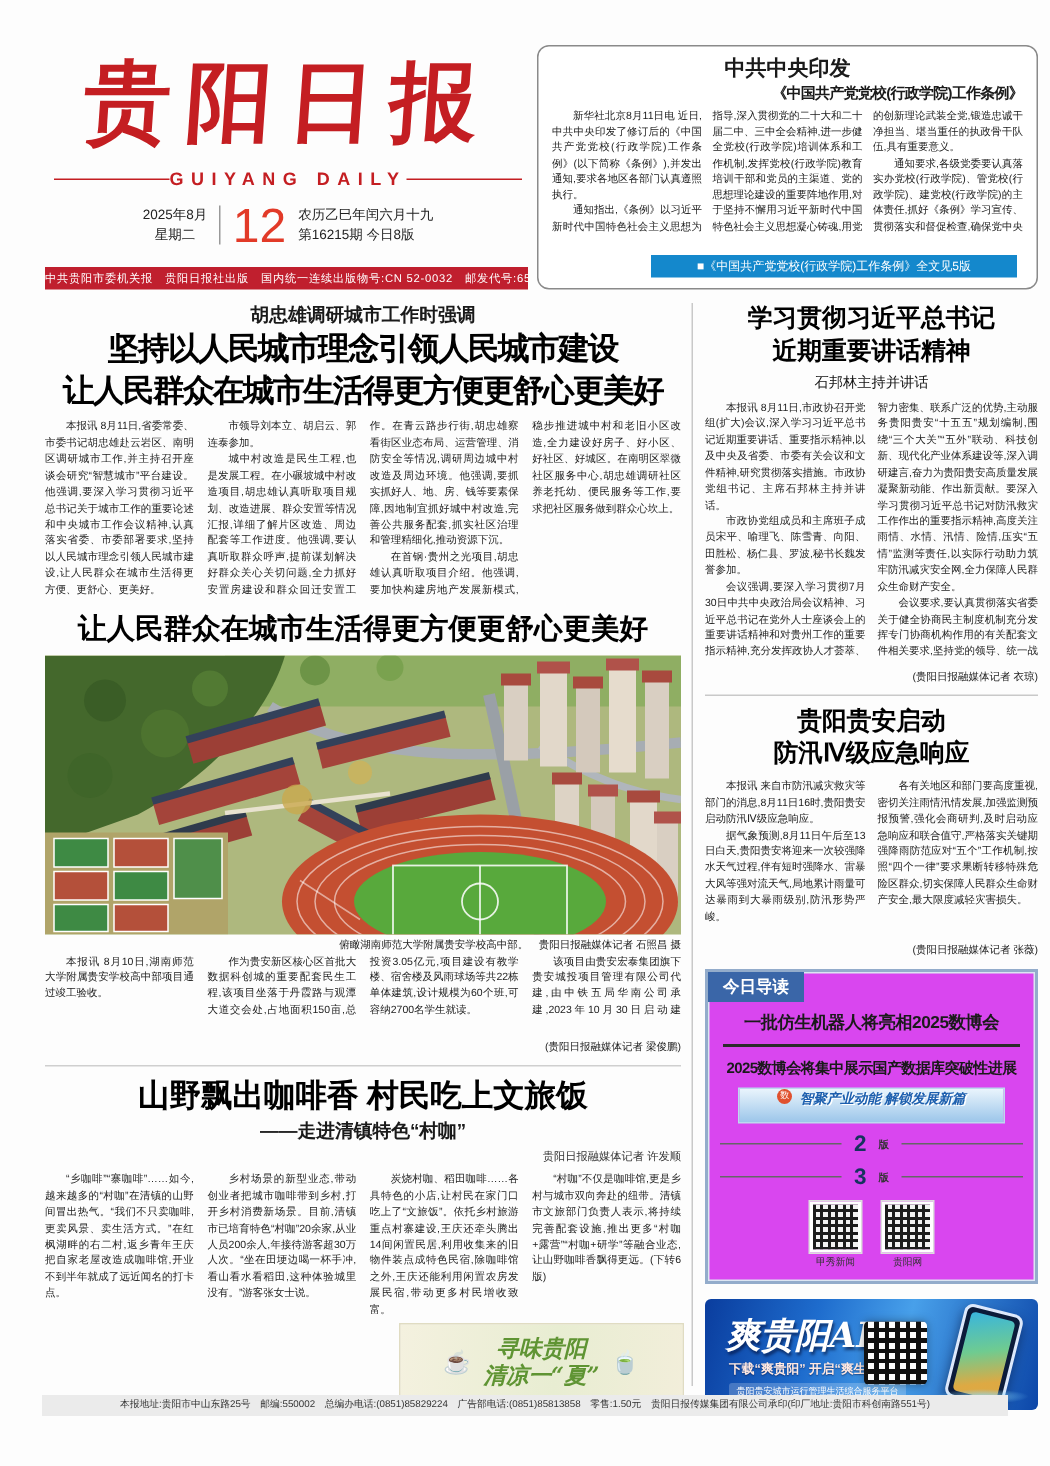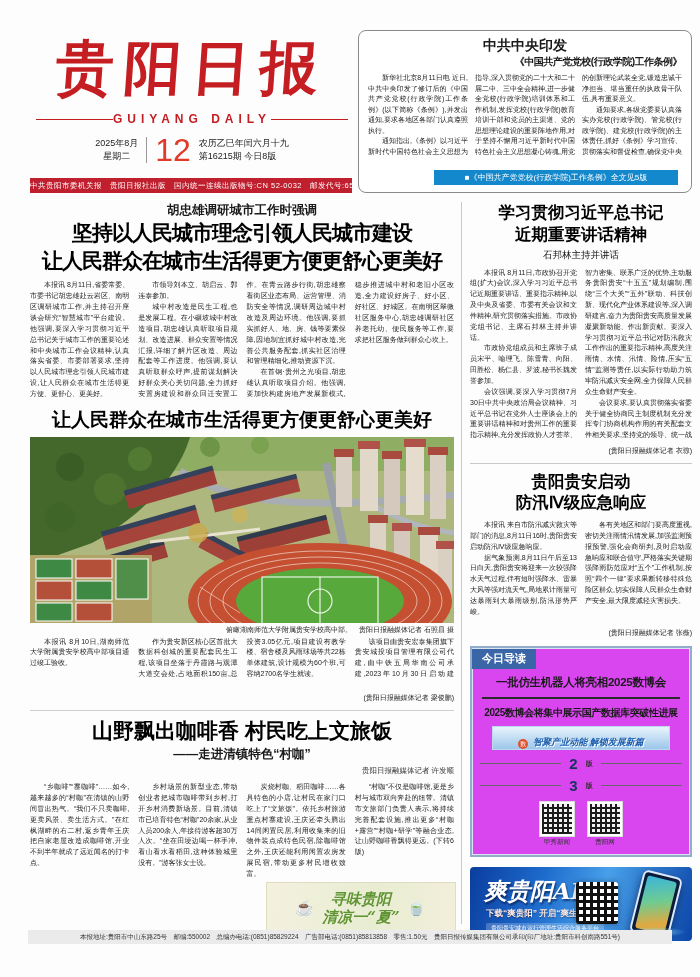--- a/index.html
+++ b/index.html
@@ -58,21 +58,21 @@
   .r-body{column-count:2;column-gap:8px;}
   .cppcc-body{height:176px;}
   .flood-body{height:106px;}
   .r-divider{border:none;border-top:1px solid #c9c9c9;margin:7px 0;}
   
   .digest{margin-top:8px;border:2px solid #93accb;box-shadow:0 0 0 1px #dbe5f2 inset;background:#d946ef;padding:0 8px 8px;position:relative;}
   .digest-tab{display:inline-block;background:#3a66a8;color:#fff;font-weight:700;font-size:11px;padding:2px 10px 3px;margin-left:-8px;}
   .dg-item1{font-size:11.5px;font-weight:900;text-align:center;margin-top:6px;letter-spacing:-.3px;}
   .dg-rule{border:none;border-top:2px solid #2b2b2b;margin:7px 2px;}
   .dg-item2{font-size:10px;font-weight:900;text-align:center;margin-top:2px;letter-spacing:-.4px;white-space:nowrap;}
-  .dg-banner{margin:6px auto 0;width:176px;height:22px;background:linear-gradient(180deg,#e9f4fc,#9cc6ea);display:flex;align-items:flex-end;justify-content:center;gap:5px;border:1px solid #bcd8ee;}
+  .dg-banner{margin:6px auto 0;width:176px;height:22px;background:linear-gradient(180deg,#e9f4fc,#9cc6ea);display:flex;align-items:flex-start;justify-content:center;gap:5px;border:1px solid #bcd8ee;}
   .dg-banner .logo{width:10px;height:10px;border-radius:50%;background:#e0512f;color:#fff;font-size:6px;line-height:10px;text-align:center;}
   .dg-banner .btxt{font-size:9px;font-weight:900;font-style:italic;color:#1d5fae;text-shadow:1px 1px 0 #fff;white-space:nowrap;}
   .page-line{display:flex;align-items:center;gap:8px;margin-top:5px;}
   .page-line .ln{flex:1;height:1px;background:#666;}
   .page-num{font-size:15px;font-weight:900;color:#15335e;}
   .page-ban{font-size:7px;font-weight:700;color:#333;}
   .qr-row{display:flex;justify-content:center;gap:14px;margin-top:8px;}
   .qr-cell{text-align:center;}
   .qr{width:30px;height:30px;border:2px solid #fff;outline:1px solid #ddd;background-image:repeating-linear-gradient(0deg,#1c1c1c 0 2px,transparent 2px 5px),repeating-linear-gradient(90deg,#1c1c1c 0 2px,#f2f2f2 2px 5px);margin:0 auto;}
   .qr-label{font-size:6.5px;color:#333;margin-top:2px;}

